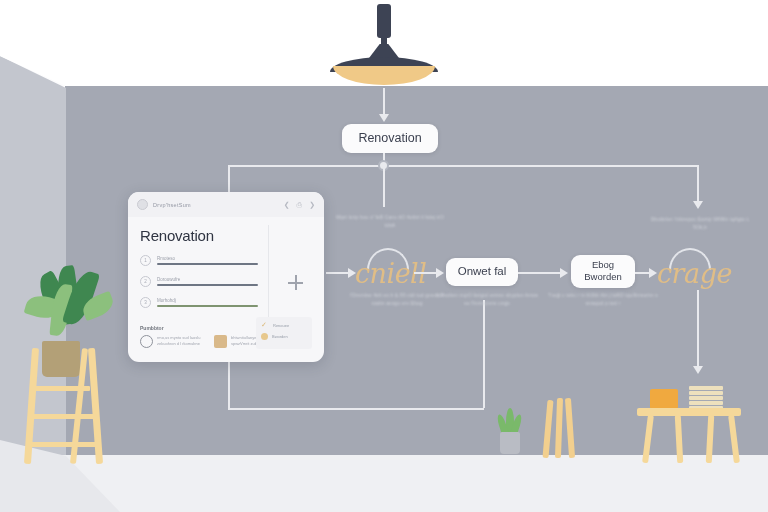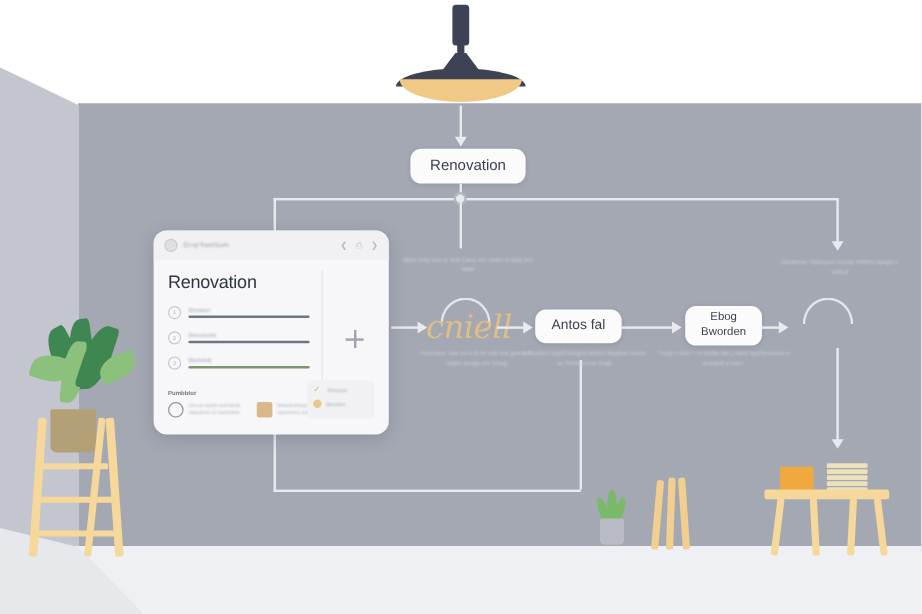--- a/index.html
+++ b/index.html
@@ -312,21 +312,21 @@
   <div class="script-arc arc-a"></div>
   <div class="script-word script-a">cniell</div>
   <div class="caption" style="left:344px; top:292px; width:106px;">l'Dremlee  4eb es b &amp;.55
 cidi tud gvecu P  roabn
 avogu erv Ebog</div>
 
   <div class="conn conn-h" style="left:414px; top:272px; width:26px;"></div>
   <div class="arrow-head arrow-right" style="left:436px; top:268px;"></div>
 
   <div class="pill pill-b">
-    <span>Antos fal</span>
+    <span>Onwet fal</span>
   </div>
   <div class="caption" style="left:434px; top:292px; width:106px;">Krosoben  zupO  betgrd
 entrex  sbyplun  Antos
 se l'bvmej'erw  czqjs</div>
 
   <div class="conn conn-h" style="left:518px; top:272px; width:46px;"></div>
   <div class="arrow-head arrow-right" style="left:560px; top:268px;"></div>
 
   <div class="pill pill-c">
     <span>Ebog</span>
@@ -334,20 +334,21 @@
   </div>
   <div class="caption" style="left:548px; top:292px; width:110px;">Txejjt c tebc r rv
 bUbb  rbn j toKD
 tqu/lbrwurtm s
 wvaqud  p  tssl r</div>
 
   <div class="conn conn-h" style="left:635px; top:272px; width:18px;"></div>
   <div class="arrow-head arrow-right" style="left:649px; top:268px;"></div>
 
   <div class="script-arc arc-b"></div>
+  <div class="script-word script-b">crage</div>
 
   <div class="card">
 
     <div class="card-header">
       <div class="avatar-ic"></div>
       <div class="hdr-label">Drvp'hsetSum</div>
       <div class="hdr-icons">
         <span>❮</span>
         <span>⎙</span>
         <span>❯</span>

